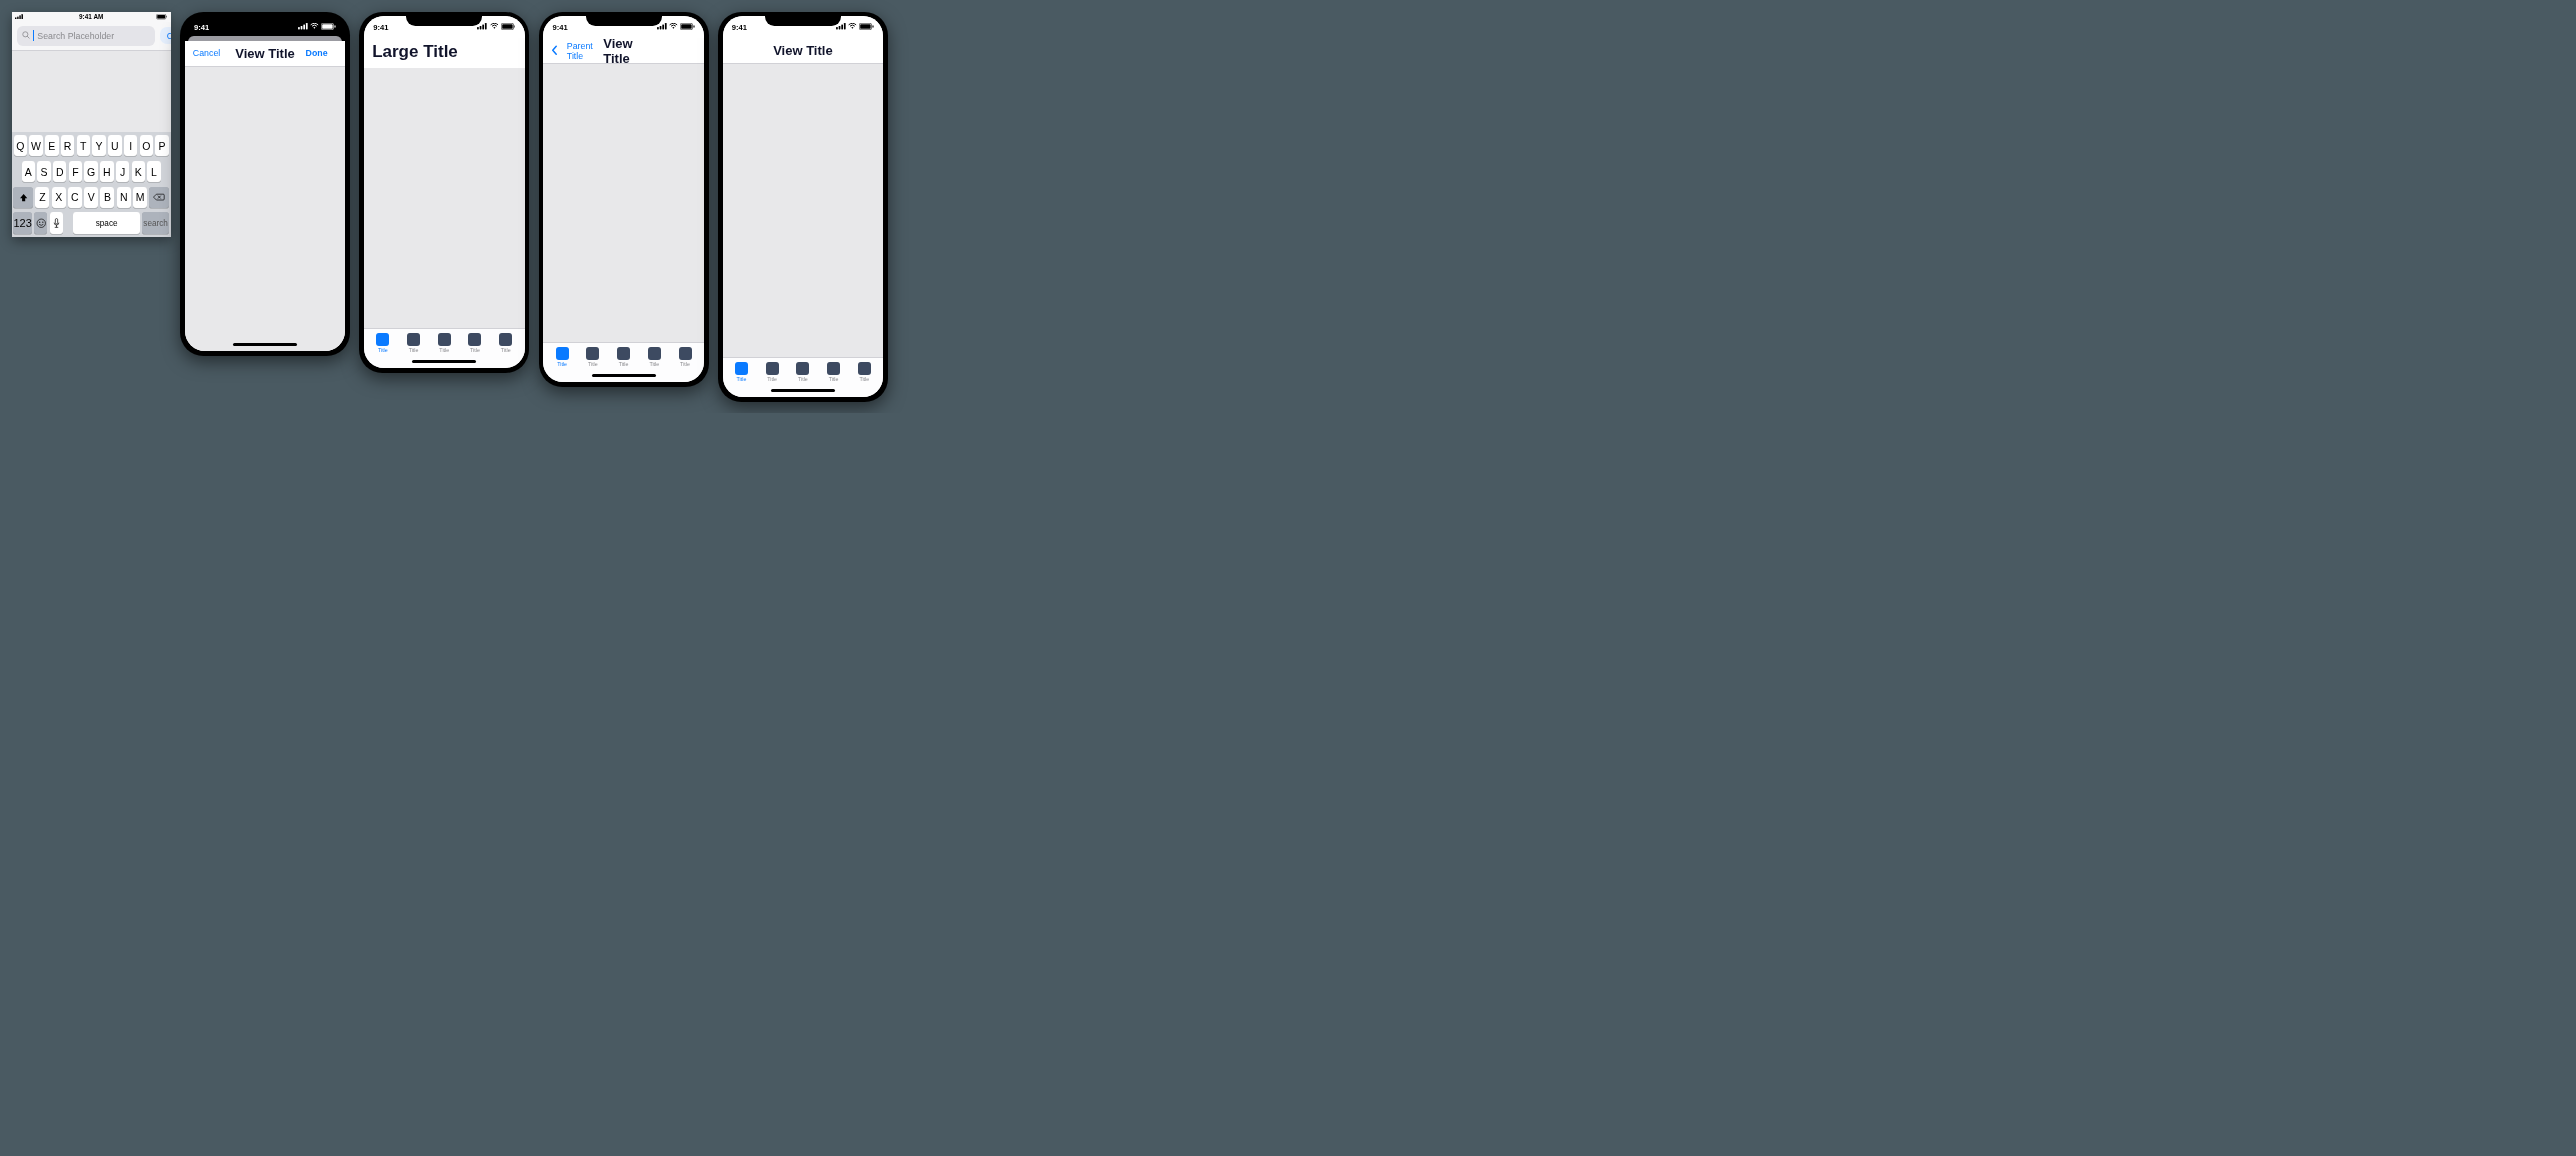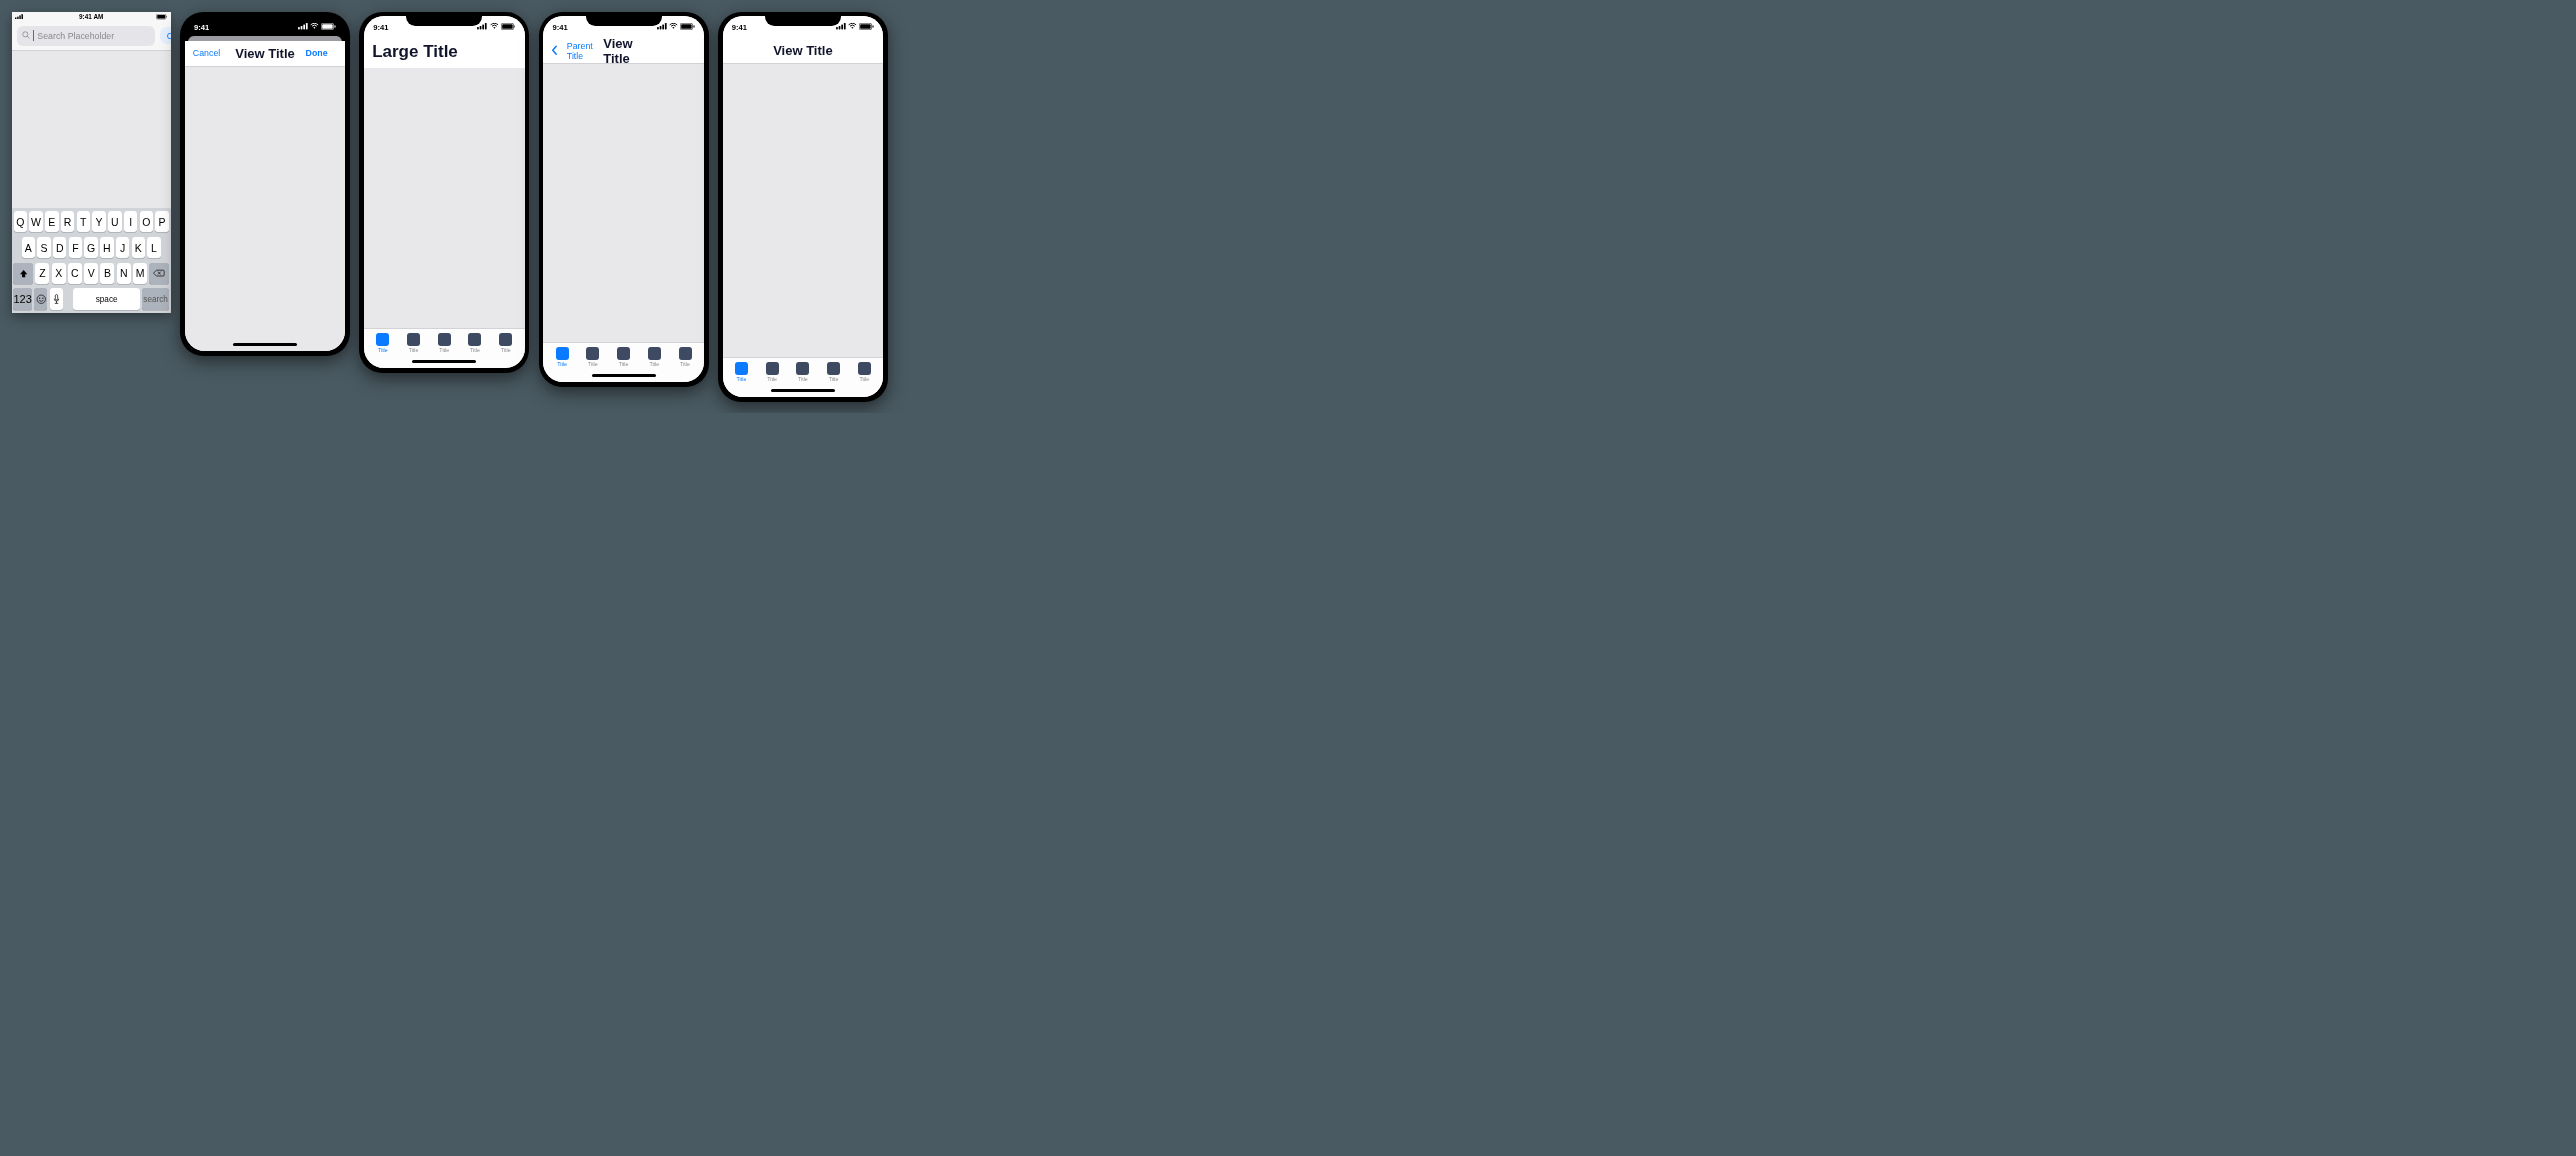--- a/index.html
+++ b/index.html
@@ -20,21 +20,21 @@
     flex-shrink: 0;
   }
   .screen {
     position: absolute;
     background: #e8e8ea;
     overflow: hidden;
     display: flex;
     flex-direction: column;
   }
   
-  .phone1 { width: 159px; height: 301px; border-radius: 0; box-shadow: 0 3.5px 11.7px rgba(0,0,0,0.4); }
+  .phone1 { width: 159px; height: 225px; border-radius: 0; box-shadow: 0 3.5px 11.7px rgba(0,0,0,0.4); }
   .phone1 .screen { left:0; top:0; right:0; bottom:0; background:#e8e8ea; }
   
   .phoneN { width: 170px; height: 344px; padding: 7px; }
   .phoneN .screen { left:4.7px; top:4.7px; right:4.7px; bottom:4.7px; border-radius: 20px; }
   .phoneTall { height: 375px; }
   .phoneTaller { height: 390px; }
   .notch {
     position: absolute;
     top: 0; left: 50%; transform: translateX(-50%);
     width: 76px; height: 14px;

